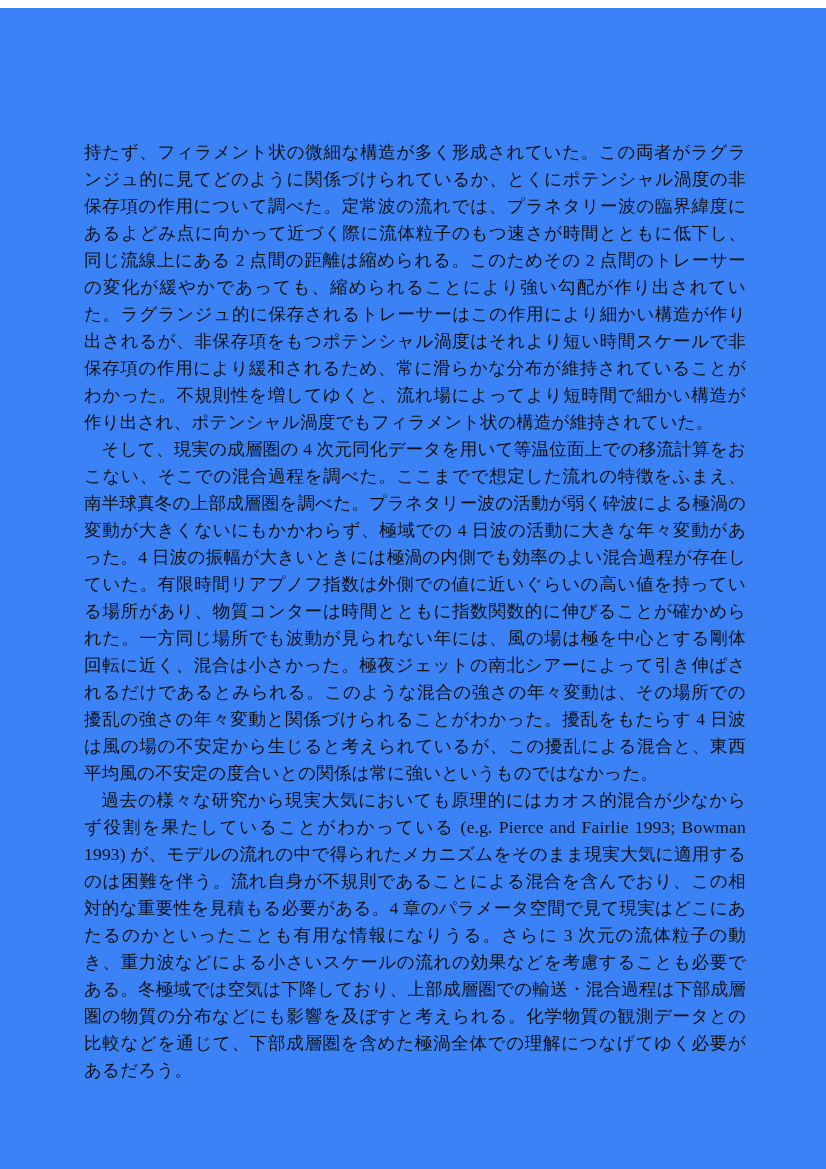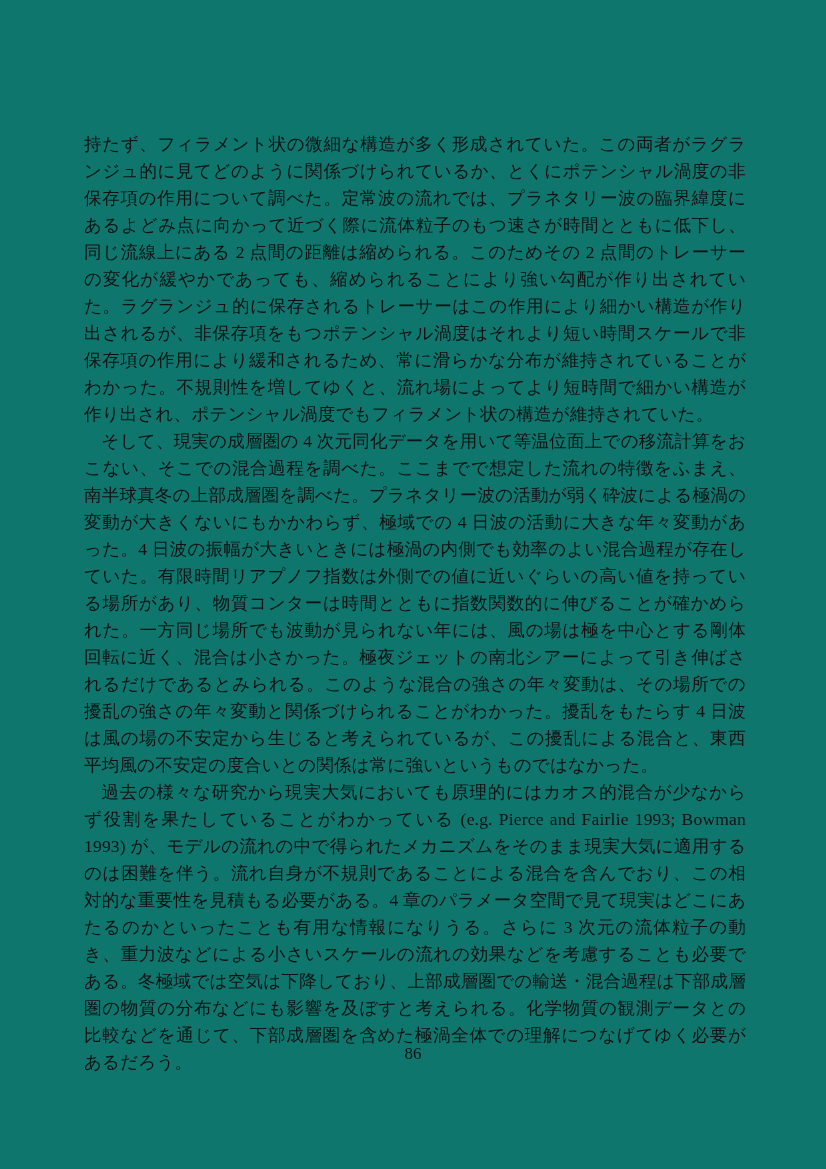--- a/index.html
+++ b/index.html
@@ -10,22 +10,23 @@
   body {
     width: 826px;
     height: 1169px;
     position: relative;
     font-family: "Liberation Serif", "DejaVu Serif", serif;
     color: #111111;
   }
   .page {
     position: absolute;
     inset: 0;
-    background: #0f766e;
+    background: #3b82f6;
     overflow: hidden;
+    margin-top: 8px;
   }
   .text-block {
     position: absolute;
     left: 84px;
     top: 131px;
     width: 662px;
     font-size: 17.5px;
     line-height: 27px;
     text-align: justify;
     letter-spacing: 0.2px;
@@ -50,14 +51,13 @@
 </style>
 </head>
 <body>
 
 <div class="page">
   <div class="text-block">
     <p>持たず、フィラメント状の微細な構造が多く形成されていた。この両者がラグランジュ的に見てどのように関係づけられているか、とくにポテンシャル渦度の非保存項の作用について調べた。定常波の流れでは、プラネタリー波の臨界緯度にあるよどみ点に向かって近づく際に流体粒子のもつ速さが時間とともに低下し、同じ流線上にある 2 点間の距離は縮められる。このためその 2 点間のトレーサーの変化が緩やかであっても、縮められることにより強い勾配が作り出されていた。ラグランジュ的に保存されるトレーサーはこの作用により細かい構造が作り出されるが、非保存項をもつポテンシャル渦度はそれより短い時間スケールで非保存項の作用により緩和されるため、常に滑らかな分布が維持されていることがわかった。不規則性を増してゆくと、流れ場によってより短時間で細かい構造が作り出され、ポテンシャル渦度でもフィラメント状の構造が維持されていた。</p>
     <p class="indent">そして、現実の成層圏の 4 次元同化データを用いて等温位面上での移流計算をおこない、そこでの混合過程を調べた。ここまでで想定した流れの特徴をふまえ、南半球真冬の上部成層圏を調べた。プラネタリー波の活動が弱く砕波による極渦の変動が大きくないにもかかわらず、極域での 4 日波の活動に大きな年々変動があった。4 日波の振幅が大きいときには極渦の内側でも効率のよい混合過程が存在していた。有限時間リアプノフ指数は外側での値に近いぐらいの高い値を持っている場所があり、物質コンターは時間とともに指数関数的に伸びることが確かめられた。一方同じ場所でも波動が見られない年には、風の場は極を中心とする剛体回転に近く、混合は小さかった。極夜ジェットの南北シアーによって引き伸ばされるだけであるとみられる。このような混合の強さの年々変動は、その場所での擾乱の強さの年々変動と関係づけられることがわかった。擾乱をもたらす 4 日波は風の場の不安定から生じると考えられているが、この擾乱による混合と、東西平均風の不安定の度合いとの関係は常に強いというものではなかった。</p>
     <p class="indent">過去の様々な研究から現実大気においても原理的にはカオス的混合が少なからず役割を果たしていることがわかっている (e.g. Pierce and Fairlie 1993; Bowman 1993) が、モデルの流れの中で得られたメカニズムをそのまま現実大気に適用するのは困難を伴う。流れ自身が不規則であることによる混合を含んでおり、この相対的な重要性を見積もる必要がある。4 章のパラメータ空間で見て現実はどこにあたるのかといったことも有用な情報になりうる。さらに 3 次元の流体粒子の動き、重力波などによる小さいスケールの流れの効果などを考慮することも必要である。冬極域では空気は下降しており、上部成層圏での輸送・混合過程は下部成層圏の物質の分布などにも影響を及ぼすと考えられる。化学物質の観測データとの比較などを通じて、下部成層圏を含めた極渦全体での理解につなげてゆく必要があるだろう。</p>
   </div>
-  <div class="page-number">86</div>
 </div>
 
 </body></html>

